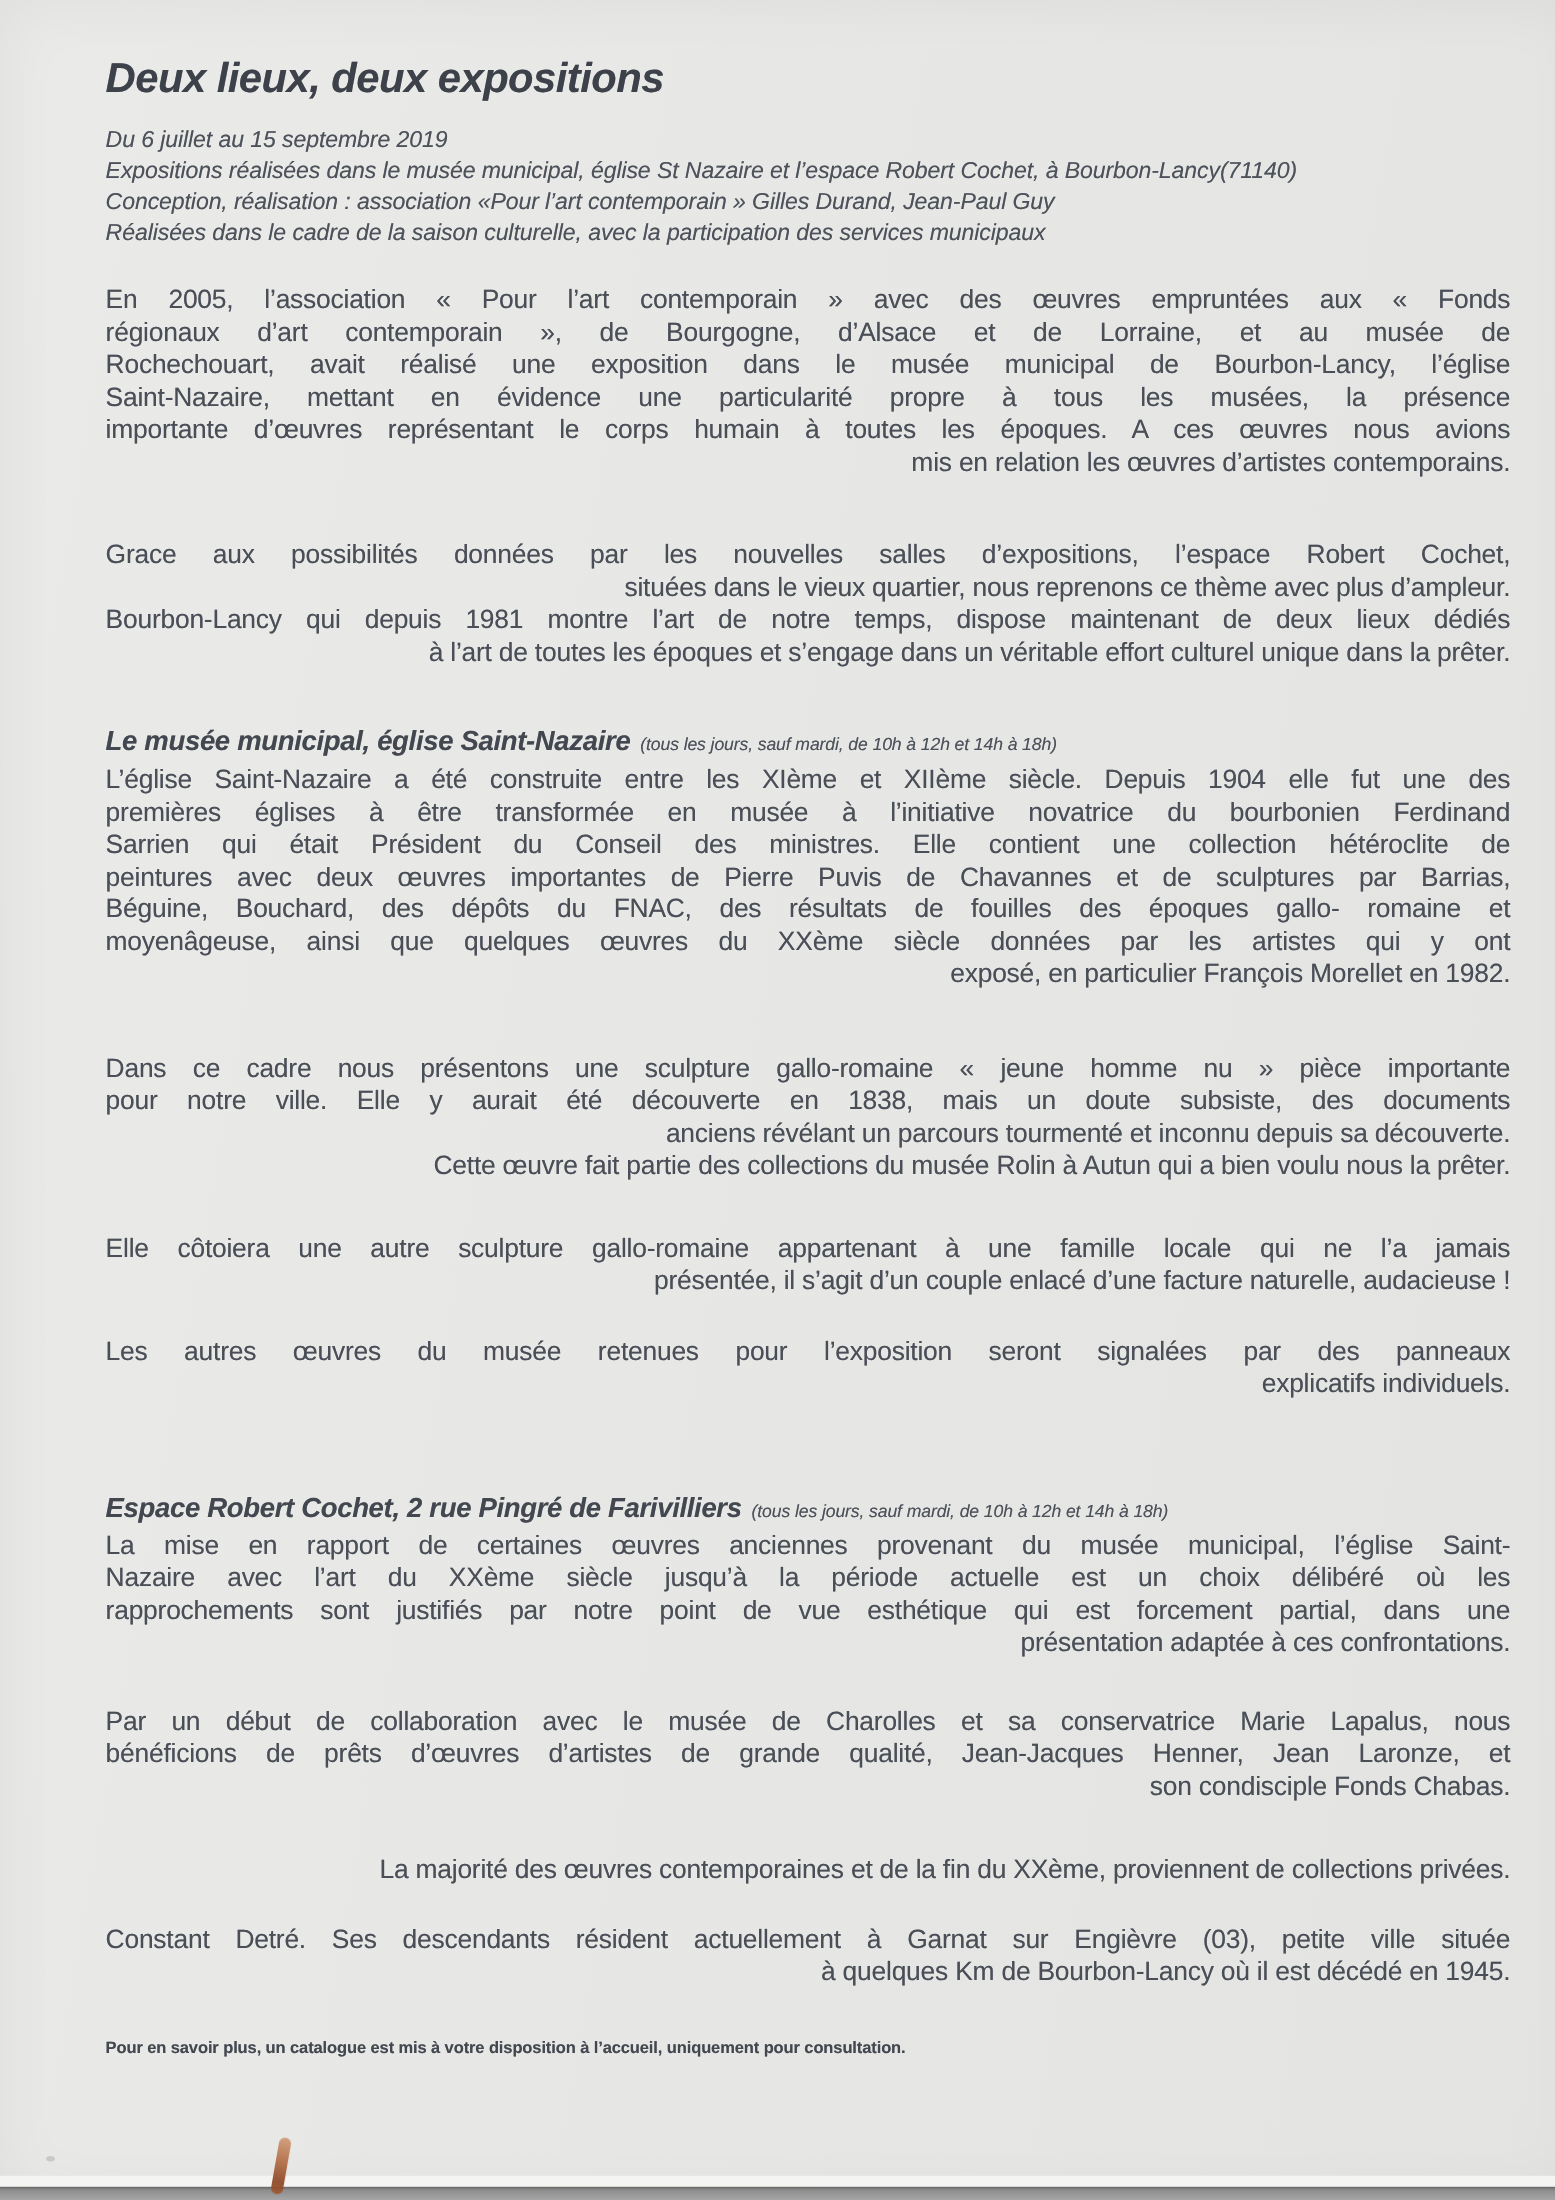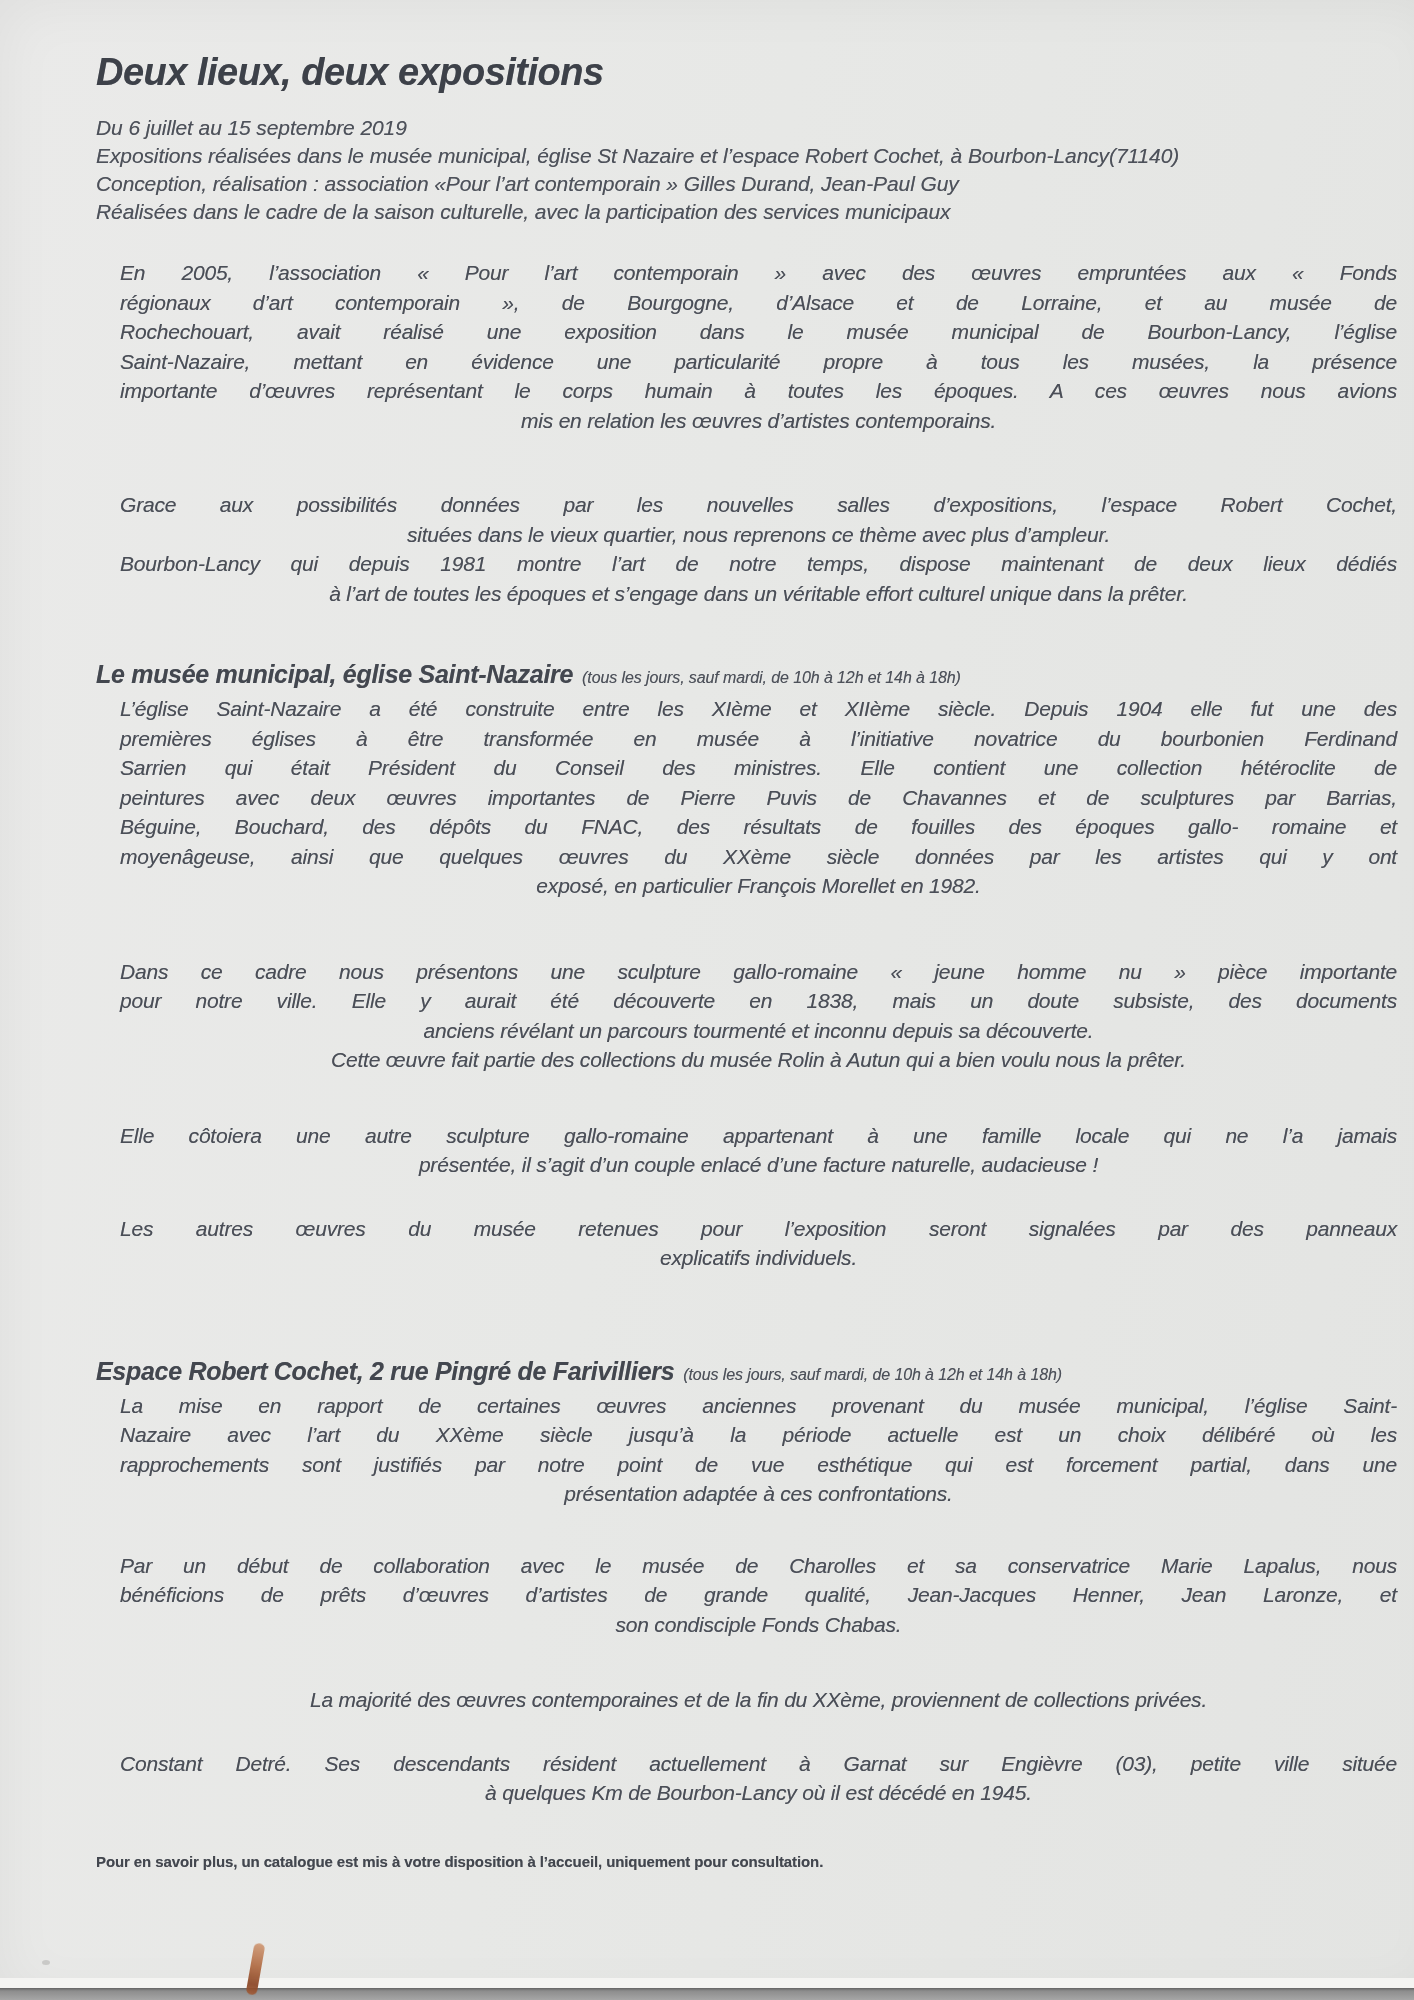--- a/index.html
+++ b/index.html
@@ -26,28 +26,27 @@
     font-style:italic;font-weight:bold;
     color:#3d4149;letter-spacing:-0.5px;
   }
   .meta{
     margin:22px 0 0 68px;
     font-size:21px;line-height:28px;
     font-style:italic;color:#4d515a;
     letter-spacing:-0.1px;
   }
   .para{
-    margin-left:92px;width:1277px;
-    font-size:21px;line-height:29.5px;
+    margin-left:68px;width:1277px;
+    font-size:24px;line-height:29.5px;
     letter-spacing:-0.2px;
-    font-style:italic;
   }
   .tline{width:100%;white-space:pre-wrap;}
   .jl{text-align:justify;text-align-last:justify;text-justify:inter-word;}
-  .nl{text-align:center;}
+  .nl{text-align:right;}
 
   .sec-heading{
     margin-left:68px;width:1320px;
     line-height:32px;white-space:nowrap;
   }
   .sec-heading .h-name{
     font-size:25px;font-weight:bold;font-style:italic;
     color:#43474f;letter-spacing:-0.3px;
   }
   .sec-heading .h-hours{

